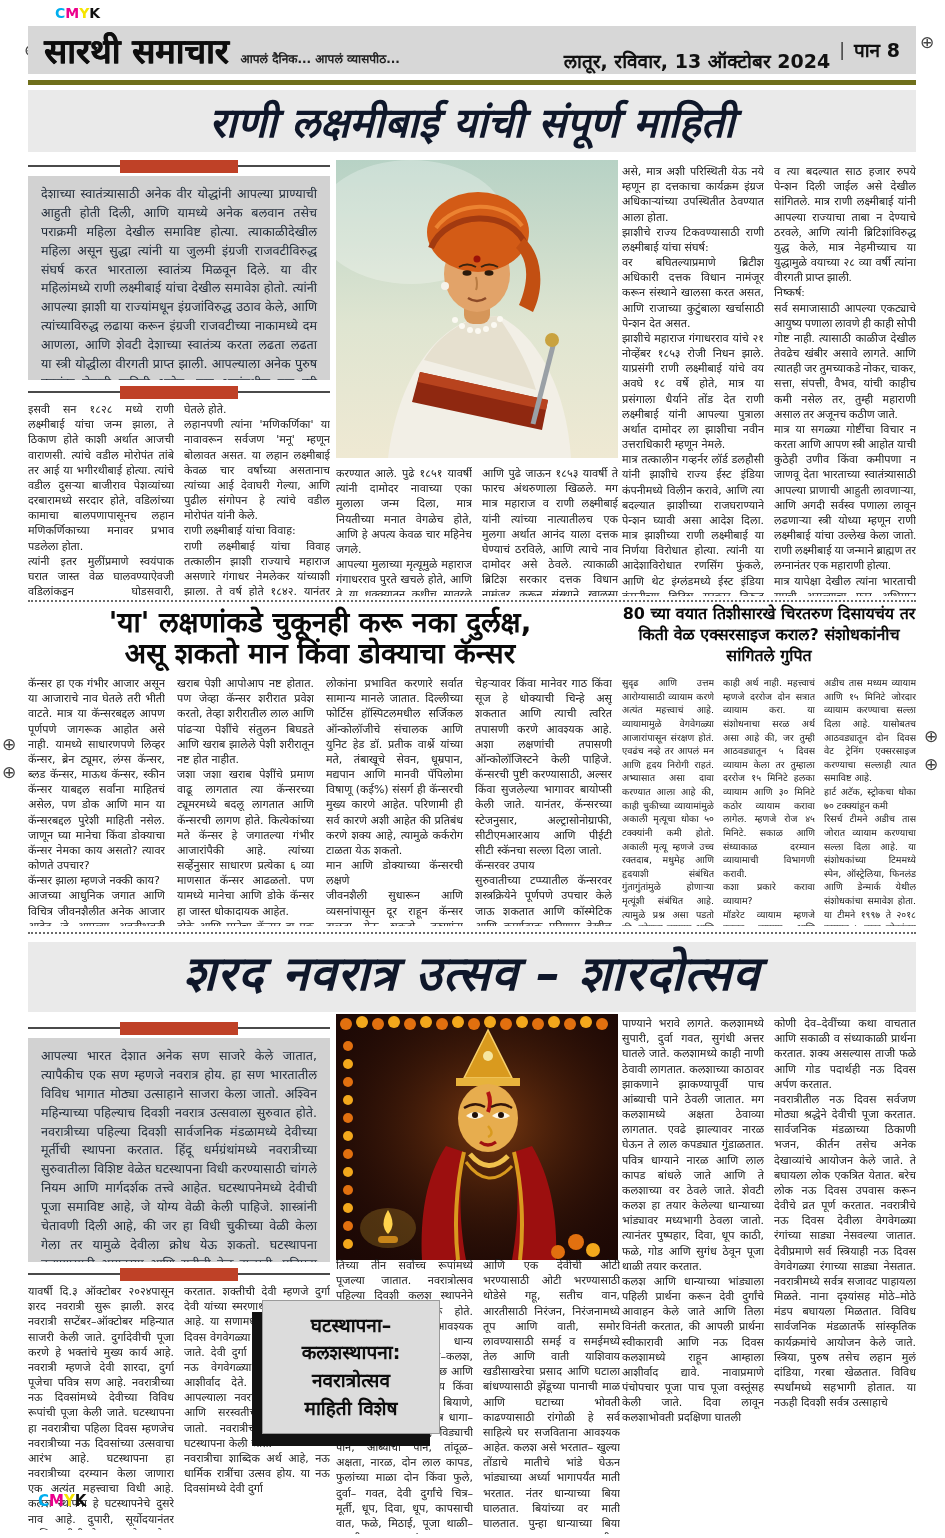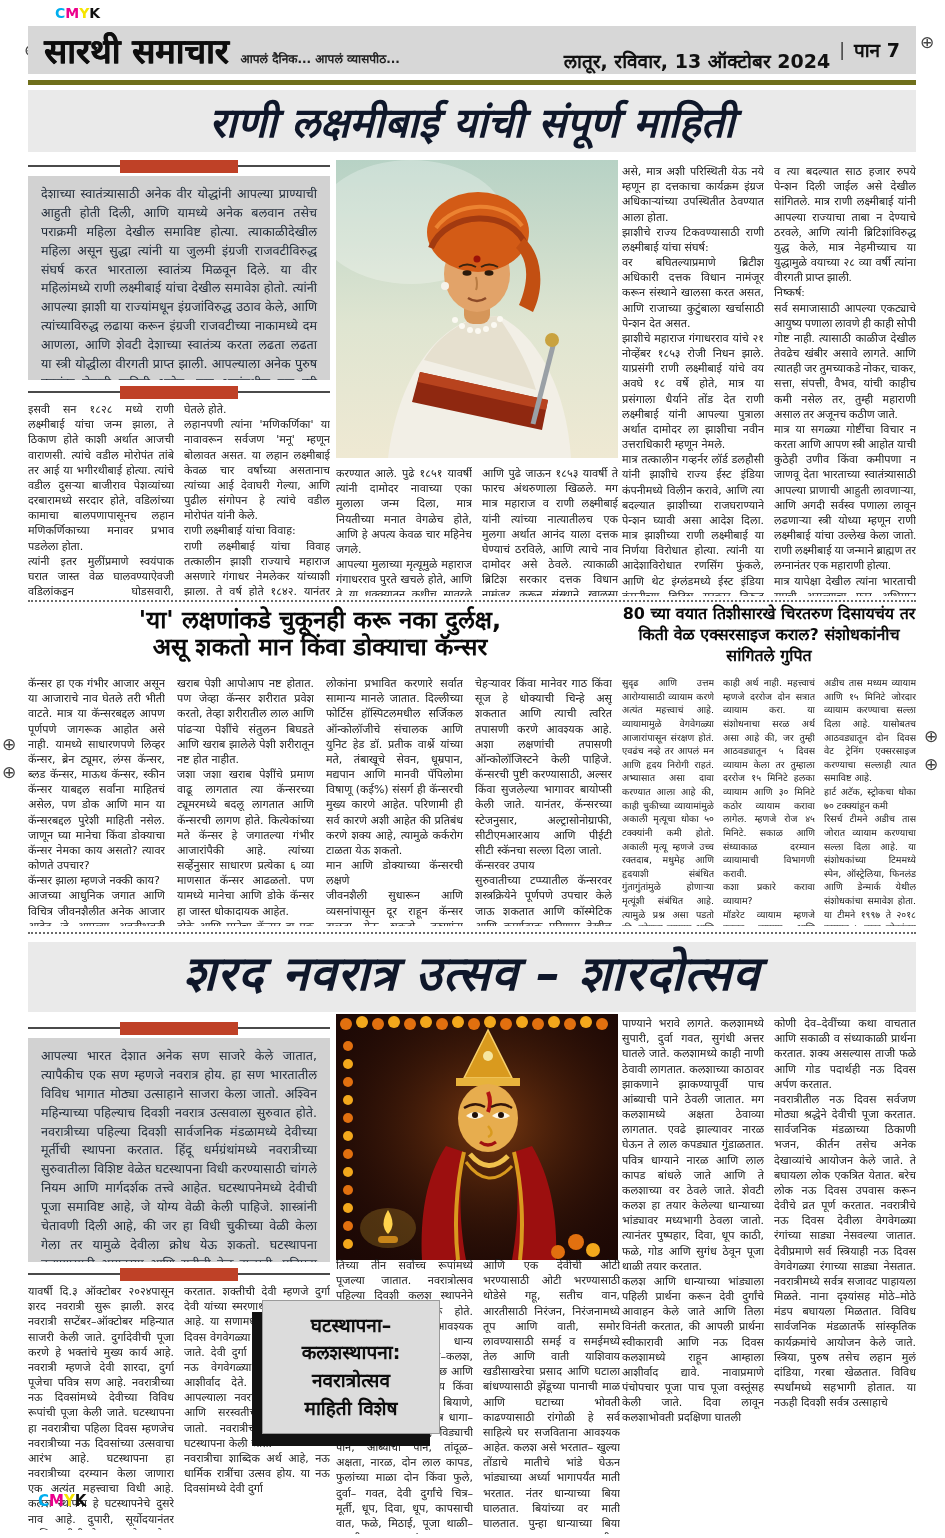--- a/index.html
+++ b/index.html
@@ -34,21 +34,21 @@
   
   .cols{display:flex;align-items:center;}
   .col{font-size:11px;line-height:1.38;text-align:justify;color:#191919;
        overflow:hidden;white-space:pre-line;box-sizing:border-box;}
   .cols-2 .col{width:146px;}
   .cols-2{gap:10px;}
   .gap12{gap:12px;}
   .dotted{border-top:2px dotted #6a6a6a;height:0;}
   
   .art-head{font-weight:bold;color:#0b0b0b;text-align:center;}
-  .cancer-head{font-size:24px;line-height:1.12;text-align:center;}
+  .cancer-head{font-size:28px;line-height:1.12;text-align:center;}
   .ex-head{font-size:16px;line-height:1.3;}
   .ex-col{font-size:9.4px;line-height:1.45;}
   
   .infobox{background:#dcdcdc;border:1px solid #9a9a9a;box-shadow:-10px 12px 0 #121212;
            box-sizing:border-box;display:flex;flex-direction:column;align-items:center;justify-content:center;
            font-size:19px;font-weight:bold;color:#0d0d0d;line-height:1.45;text-align:center;z-index:6;}
   .imgframe{overflow:hidden;}
   .imgframe svg{display:block;}
 </style>
 </head>
@@ -63,21 +63,21 @@
   <span class="abs regmark" style="left:924px;top:728px;">⊕</span>
   <span class="abs regmark" style="left:924px;top:756px;">⊕</span>
 
   <div class="abs cmyk" style="left:55px;top:5px;"><span class="c">C</span><span class="m">M</span><span class="y">Y</span><span class="k">K</span></div>
 
   <div class="abs masthead" style="left:28px;top:26px;width:888px;height:48px;">
     <span class="mast-title">सारथी समाचार</span>
     <span class="mast-tag">आपलं दैनिक... आपलं व्यासपीठ...</span>
     <span class="mast-date">लातूर, रविवार, 13 ऑक्टोबर 2024</span>
     <span class="mast-sep">|</span>
-    <span class="mast-page">पान 7</span>
+    <span class="mast-page">पान 8</span>
   </div>
   <div class="abs olive-rule" style="left:28px;top:80px;width:888px;height:5px;"></div>
 
   <div class="abs band band-1" style="left:28px;top:90px;width:888px;height:62px;">
     <h1>राणी लक्षमीबाई यांची संपूर्ण माहिती</h1>
   </div>
 
   <div class="abs deco" style="left:28px;top:160px;width:302px;">
       <span class="ln"></span>
       <span class="blk"></span>

